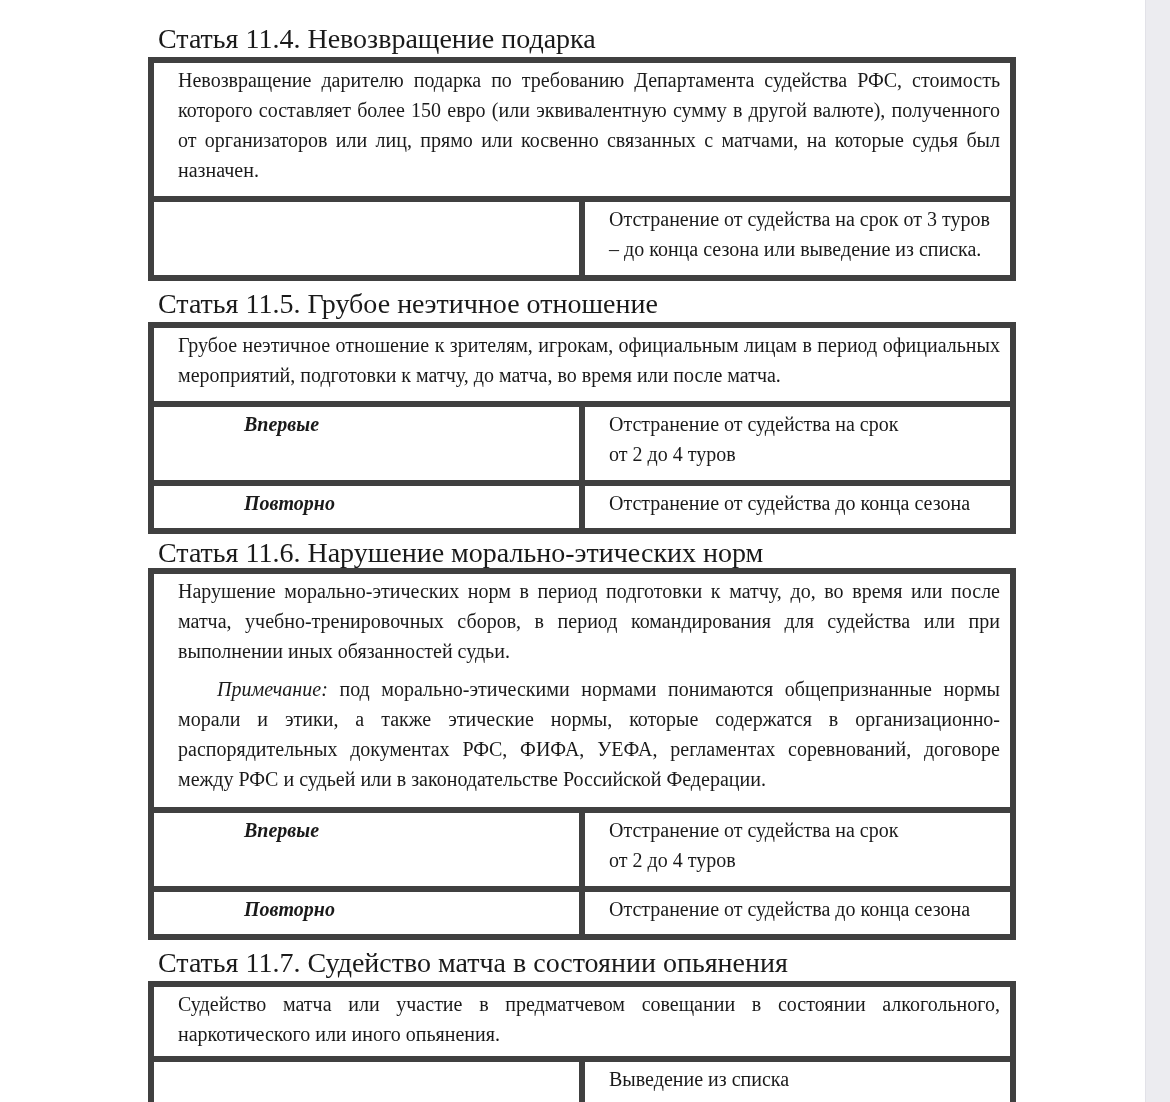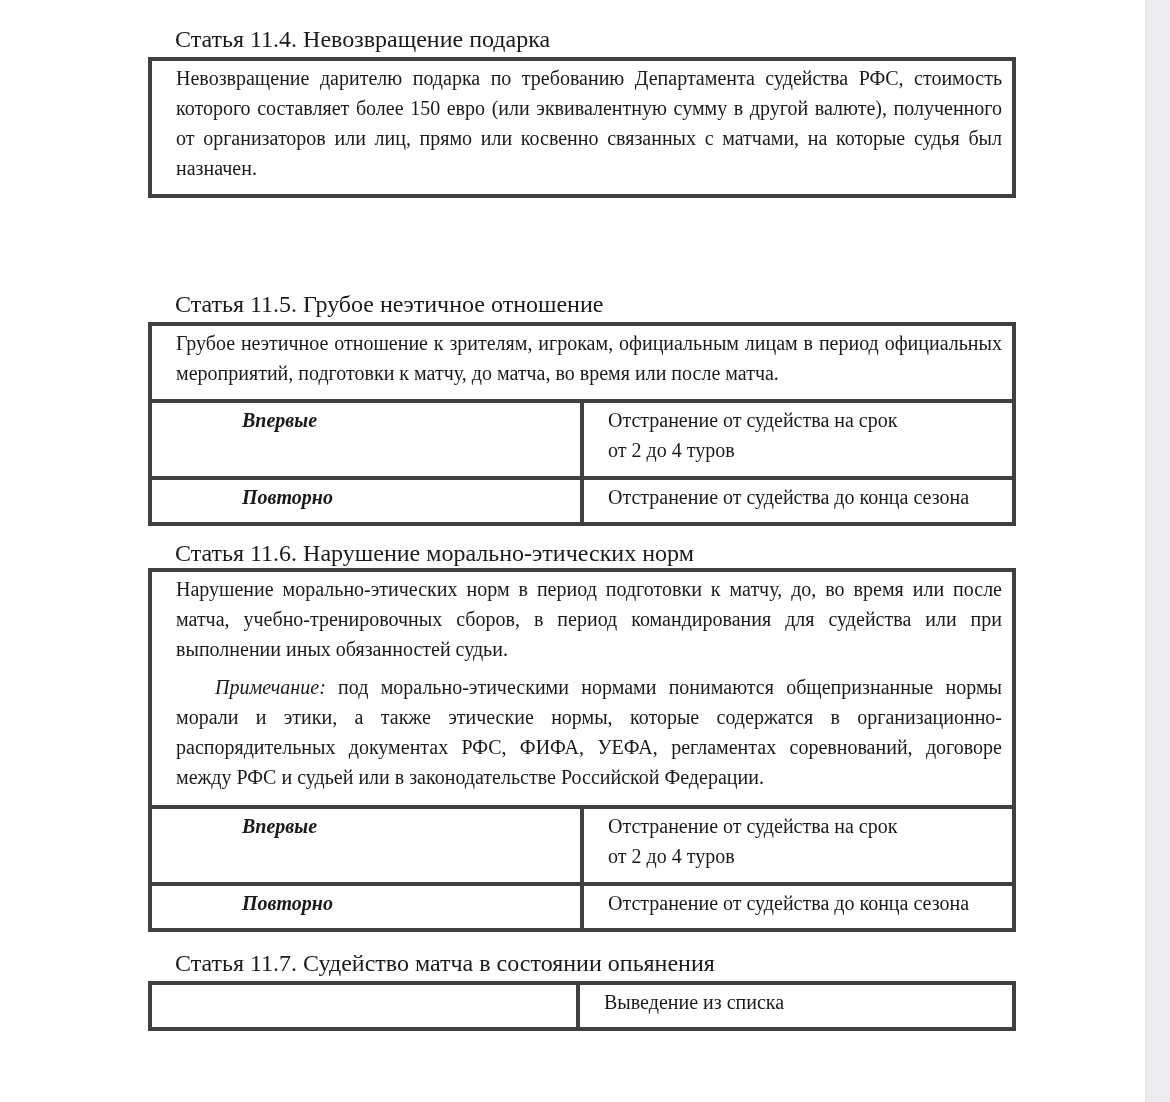--- a/index.html
+++ b/index.html
@@ -10,30 +10,30 @@
       color: #1a1a1a;
       position: relative;
     }
     .gutter {
       position: absolute; top: 0; right: 0; width: 24px; height: 1102px;
       background: #ececf0;
       border-left: 1px solid #e2e2e8;
     }
     .page { position: absolute; left: 148px; top: 0; width: 868px; }
     .article-title {
-      position: absolute; left: 27px;
-      font-size: 24px; line-height: 28px; margin: 0; font-weight: normal;
+      position: absolute; left: 10px;
+      font-size: 28px; line-height: 28px; margin: 0; font-weight: normal;
       white-space: nowrap;
     }
     table.art {
       position: absolute; left: 0; width: 868px;
       border-collapse: collapse; table-layout: fixed;
     }
     table.art td {
-      border: 4px solid #404040;
+      border: 6px solid #404040;
       vertical-align: top;
       font-size: 20px;
       line-height: 30px;
       padding: 2px 10px 7px 24px;
     }
     td.full { text-align: justify; text-align-last: left; }
     td.left { width: 390px; }
     td.left .it { font-style: italic; padding-left: 66px; display: block; font-weight: bold; }
     p.note { margin: 8px 0 0 0; }
     p.main { margin: 0; }
@@ -44,20 +44,24 @@
 
 <div class="gutter"></div>
 
 <div class="page">
 
   <h2 class="article-title" style="top:25px;">Статья 11.4. Невозвращение подарка</h2>
   <table class="art" style="top:57px;">
     <tbody>
         <tr>
       <td class="full" colspan="2" style="height:124px;">Невозвращение дарителю подарка по требованию Департамента судейства РФС, стоимость которого составляет более 150 евро (или эквивалентную сумму в другой валюте), полученного от организаторов или лиц, прямо или косвенно связанных с матчами, на которые судья был назначен.</td>
+    </tr>
+    <tr>
+      <td class="left" style="height:64px;"></td>
+      <td>Отстранение от судейства на срок от 3 туров – до конца сезона или выведение из списка.</td>
     </tr>
   </tbody>
     </table>
 
   <h2 class="article-title" style="top:290px;">Статья 11.5. Грубое неэтичное отношение</h2>
   <table class="art" style="top:322px;">
     <tbody>
         <tr>
       <td class="full" colspan="2" style="height:64px;">Грубое неэтичное отношение к зрителям, игрокам, официальным лицам в период официальных мероприятий, подготовки к матчу, до матча, во время или после матча.</td>
     </tr>
@@ -102,20 +106,23 @@
         <span class="it">Повторно</span>
       </td>
       <td>Отстранение от судейства до конца сезона</td>
     </tr>
   </tbody>
     </table>
 
   <h2 class="article-title" style="top:949px;">Статья 11.7. Судейство матча в состоянии опьянения</h2>
   <table class="art" style="top:981px;">
     <tbody>
+        <tr>
+      <td class="full" colspan="2" style="height:54px;">Судейство матча или участие в предматчевом совещании в состоянии алкогольного, наркотического или иного опьянения.</td>
+    </tr>
     <tr>
       <td class="left" style="height:33px;"></td>
       <td>Выведение из списка</td>
     </tr>
   </tbody>
     </table>
 
 </div>
 
 </body></html>

